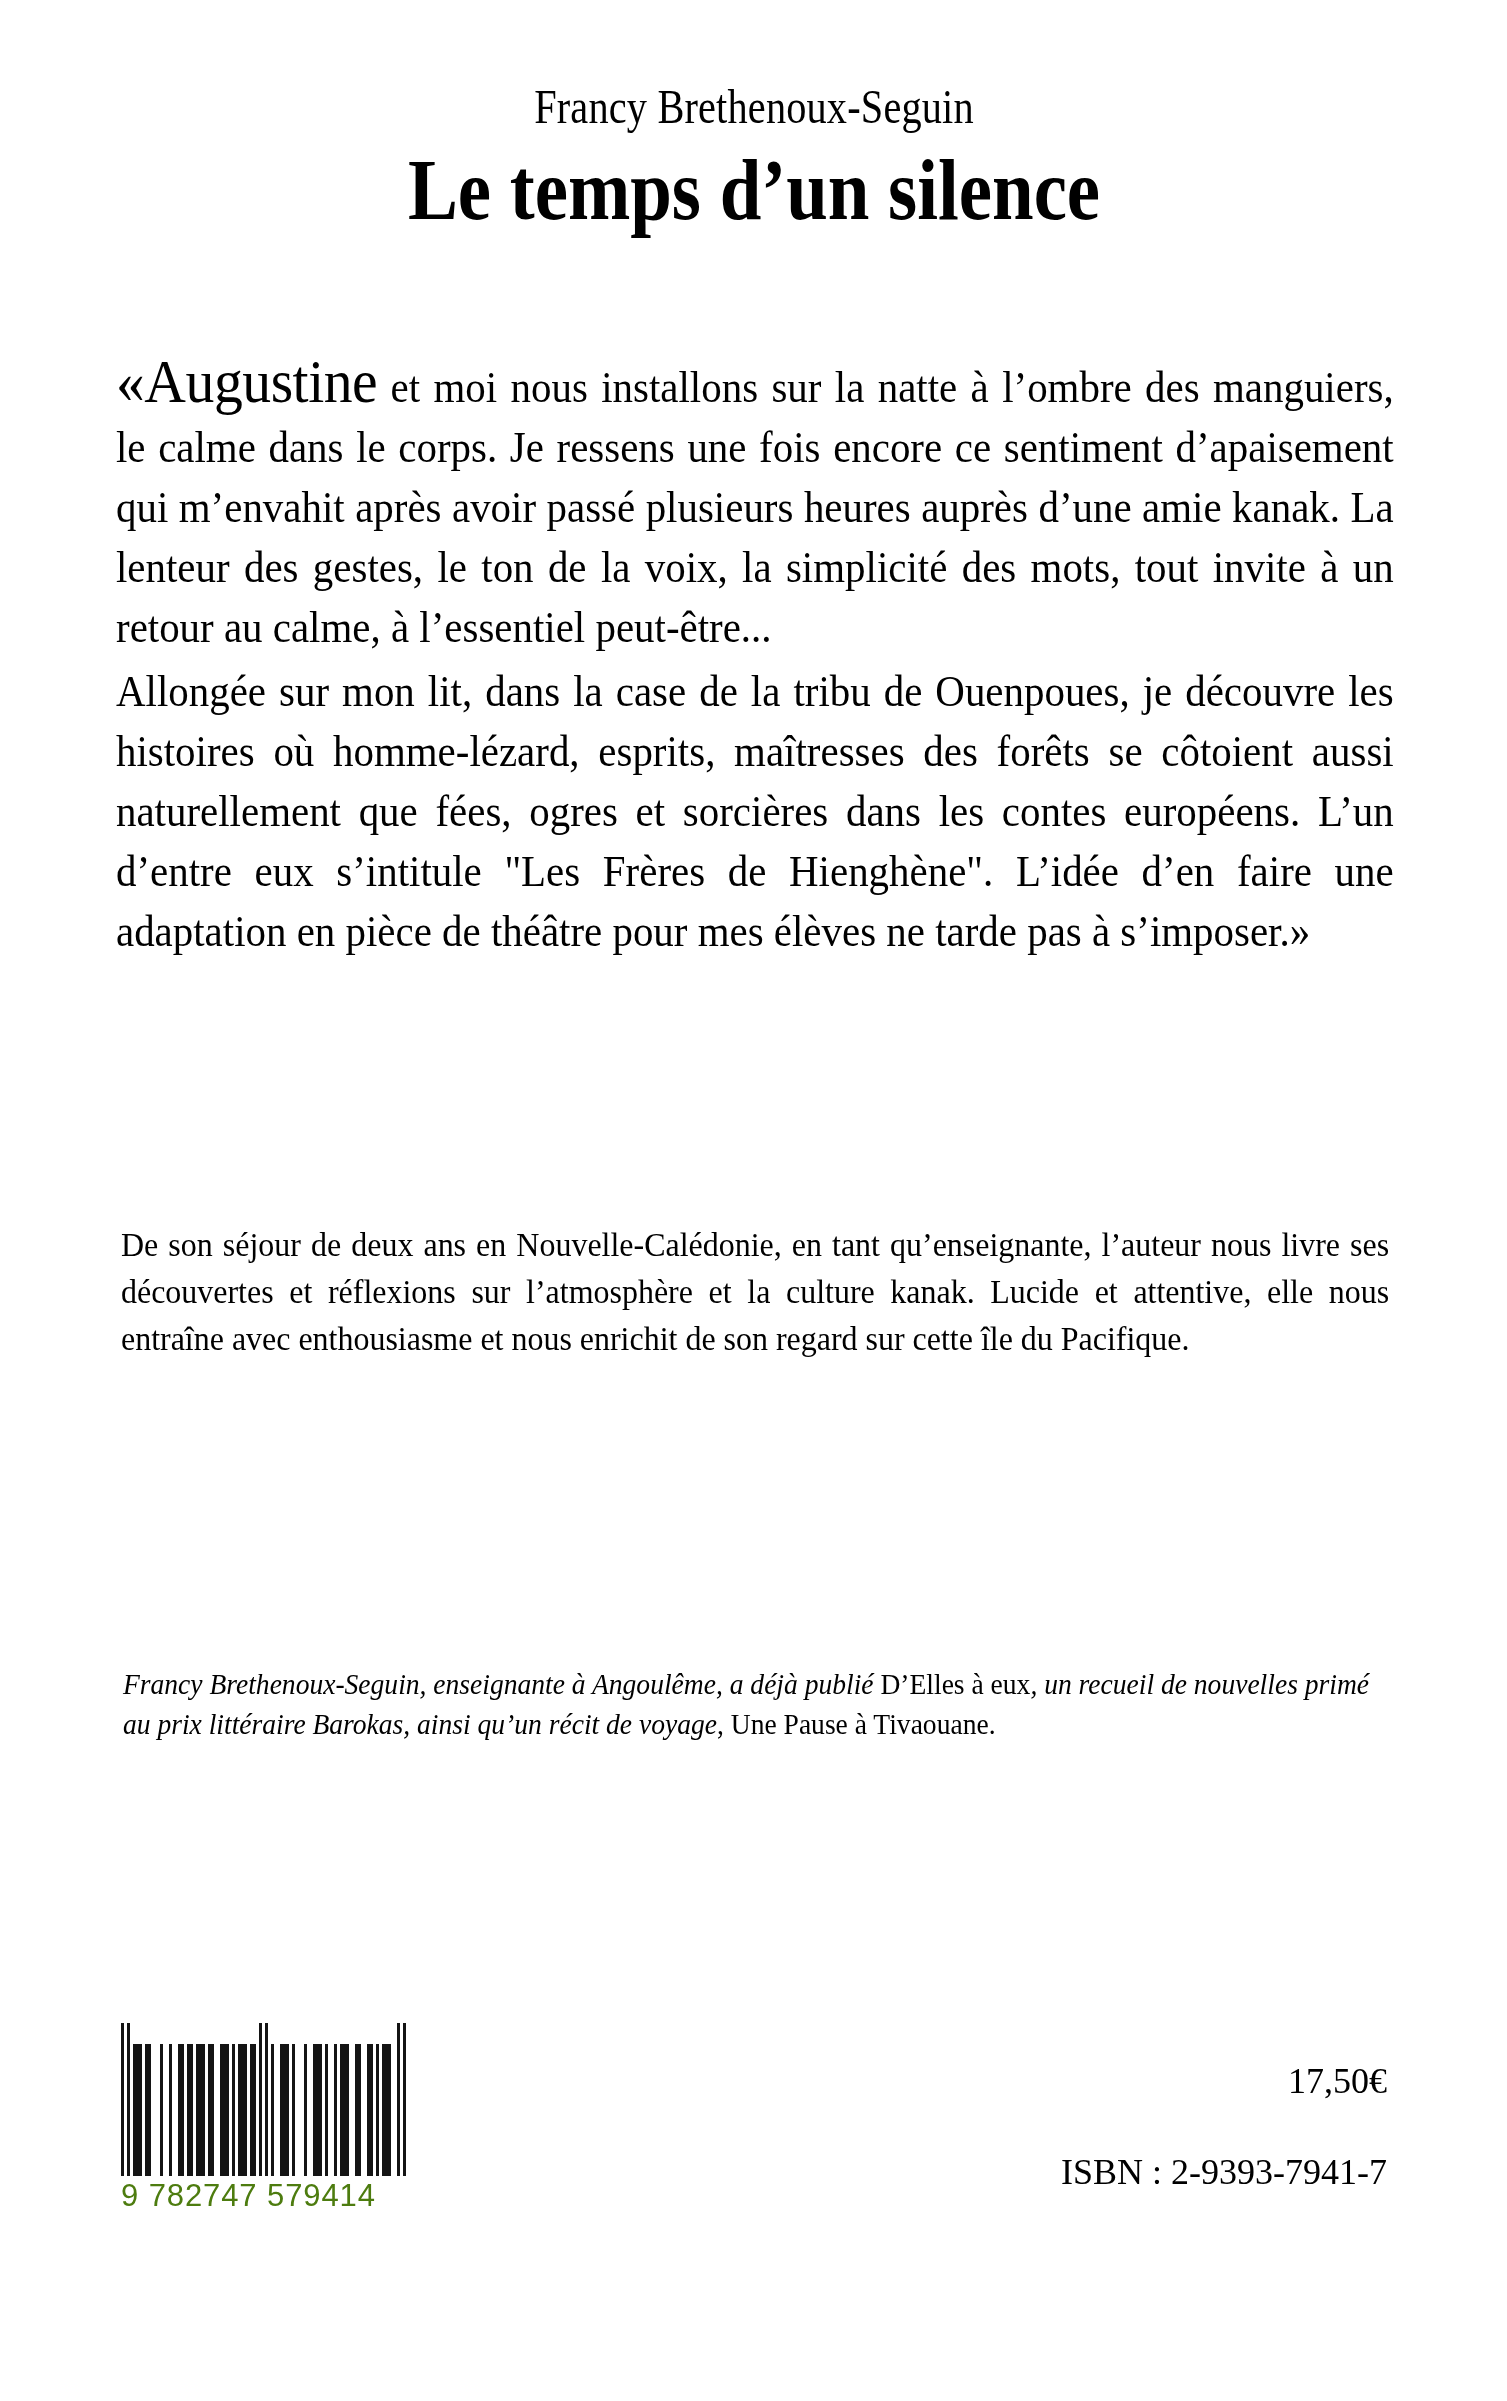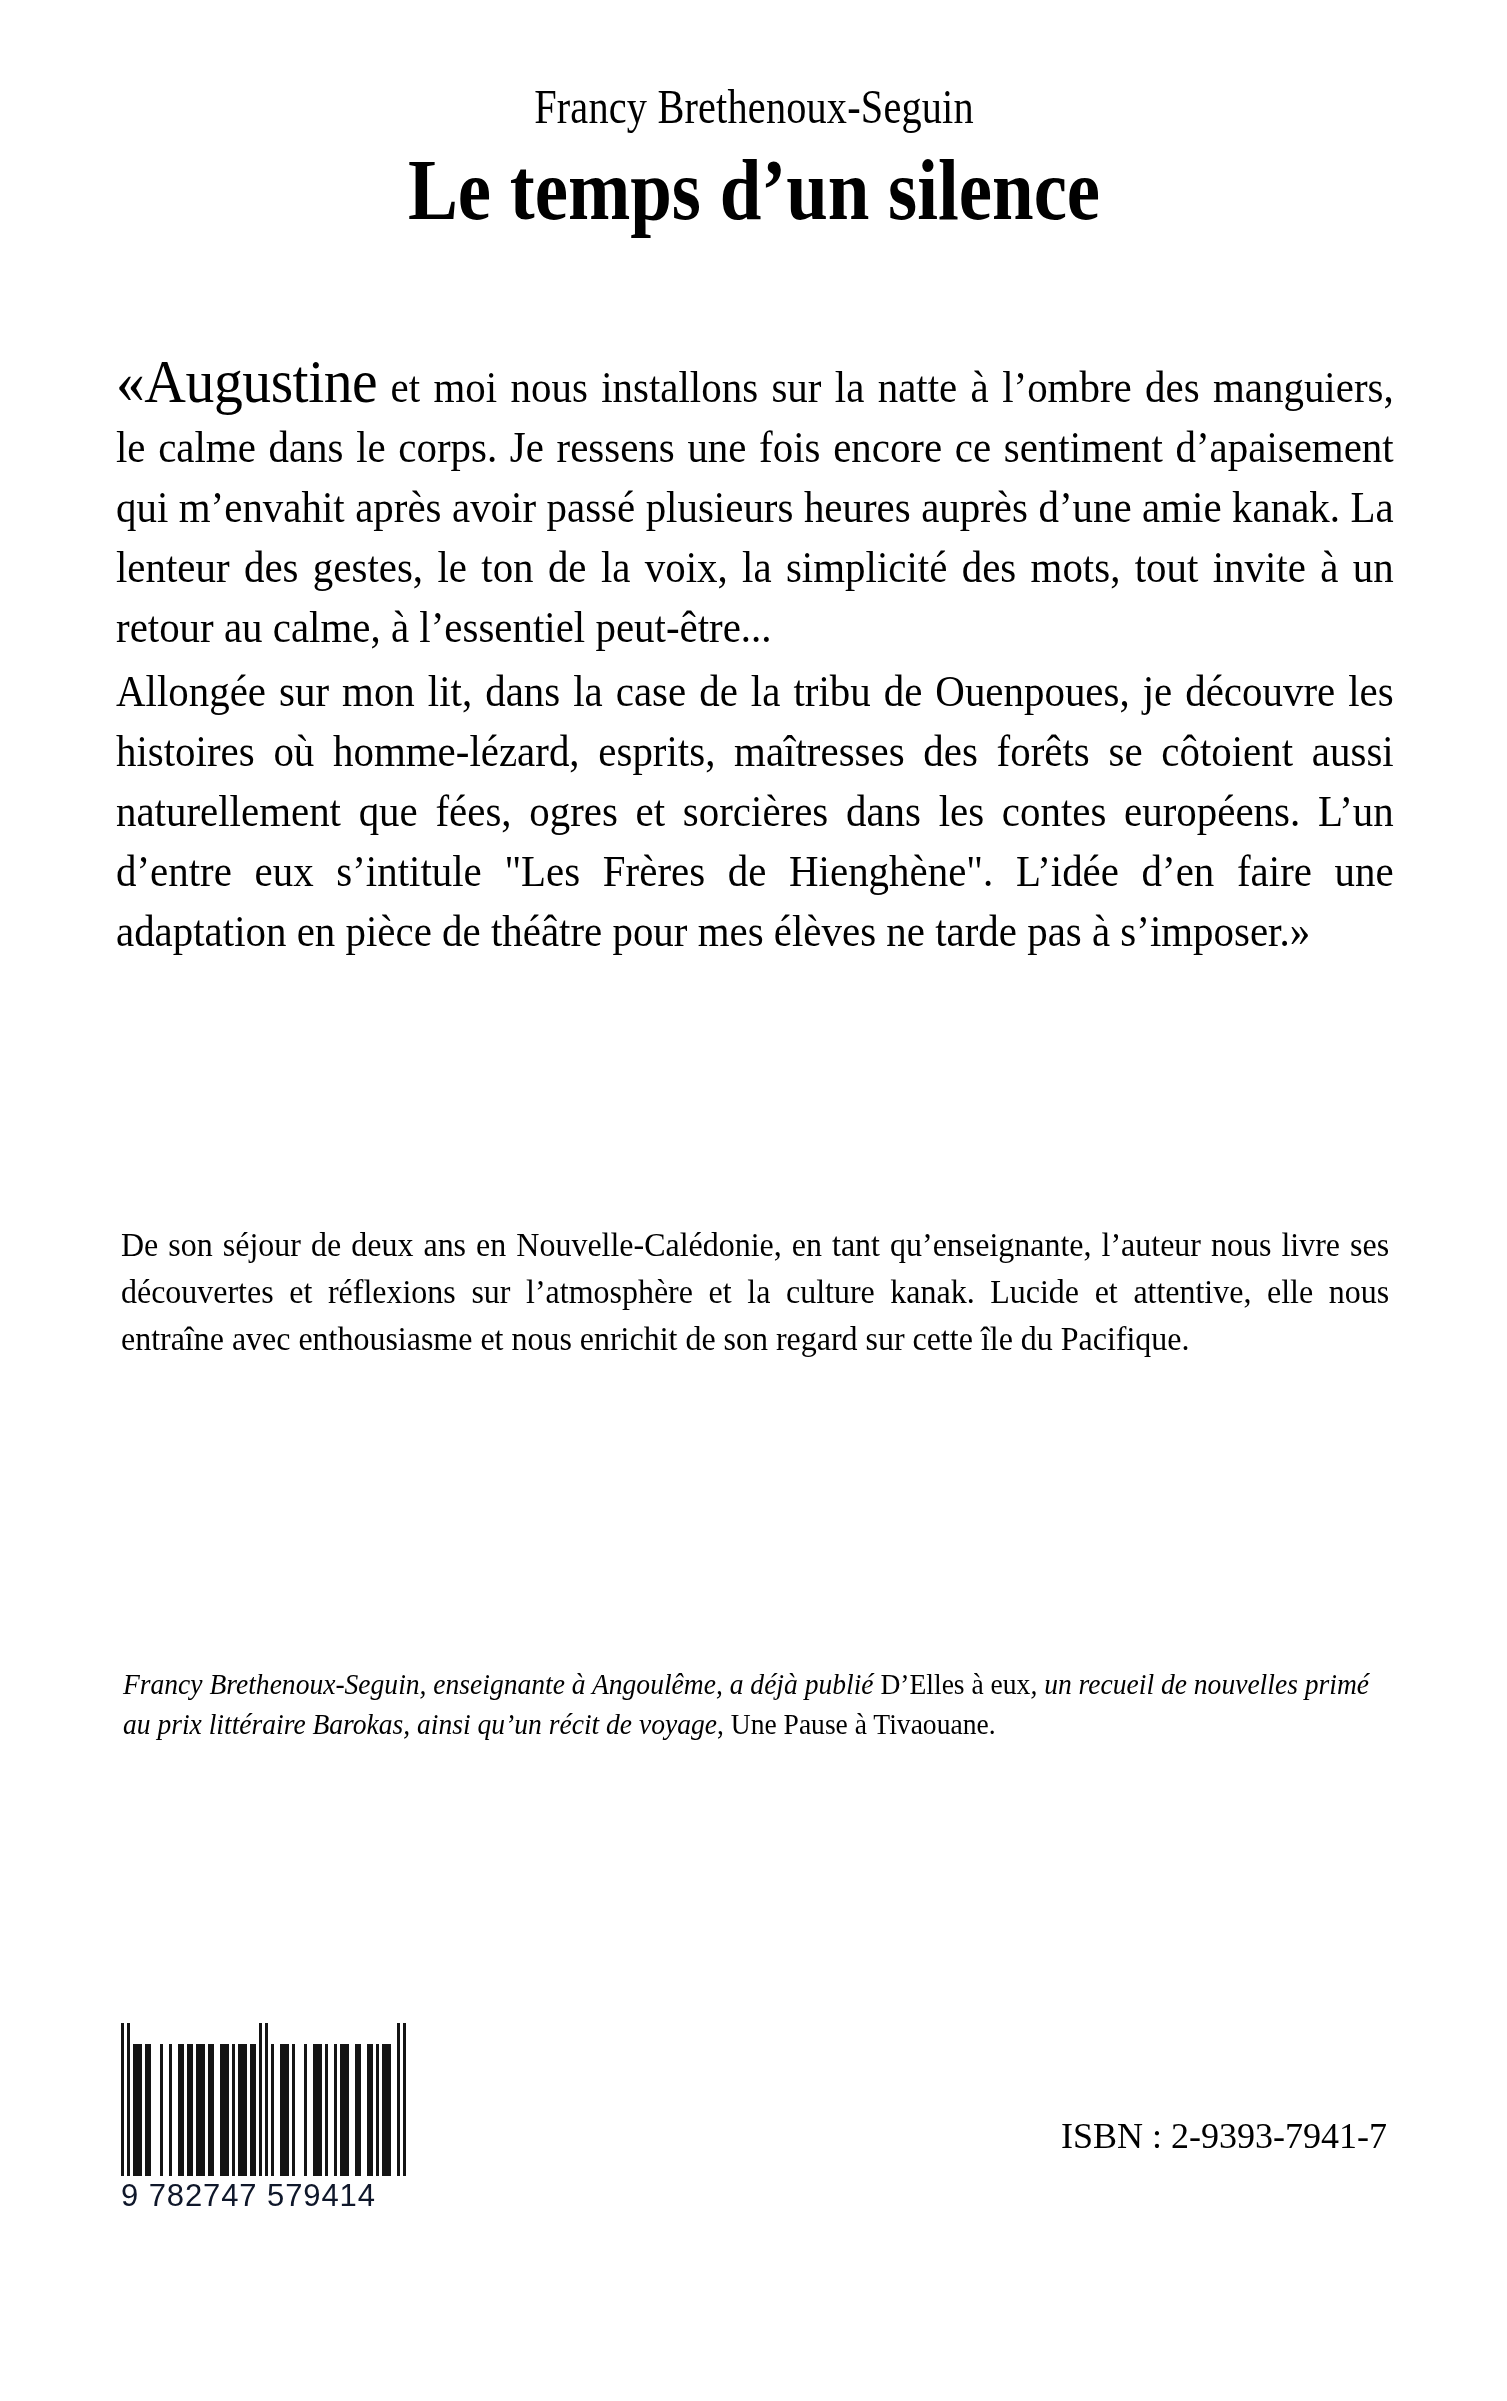--- a/index.html
+++ b/index.html
@@ -145,21 +145,21 @@
   }
   .barcode-bars i.sp {
     background: transparent;
   }
   .barcode-digits {
     margin-top: 1.9px;
     font-family: "Liberation Sans", "DejaVu Sans", sans-serif;
     font-size: 31px;
     letter-spacing: 0.9px;
     white-space: nowrap;
-    color: #0f172a;
+    color: #4d7c0f;
   }
 
   .price-isbn {
     position: absolute;
     right: 121px;
     top: 2063px;
     text-align: right;
     width: 492px;
   }
   .price {
@@ -300,17 +300,18 @@
         <i class="sp" style="width:3px;"></i>
         <i class="sp" style="width:3px;"></i>
         <i class="guard" style="width:3px;background:#141414;"></i>
         <i class="sp" style="width:3px;"></i>
         <i class="guard" style="width:3px;background:#141414;"></i>
       </div>
     <div class="barcode-digits">9 782747 579414</div>
   </div>
 
   <div class="price-isbn">
+    <div class="price">17,50€</div>
     <div class="isbn">ISBN : 2-9393-7941-7</div>
   </div>
 
 </div>
 
 
 </body></html>

